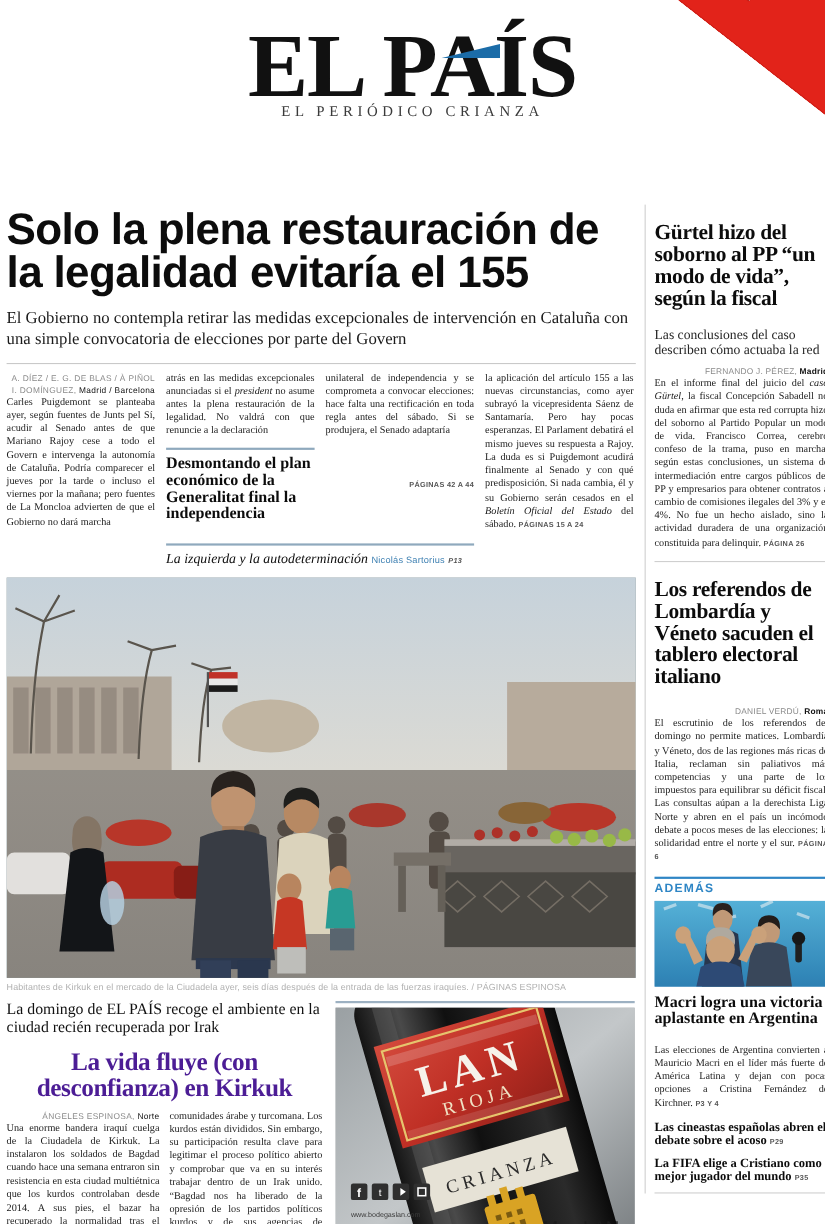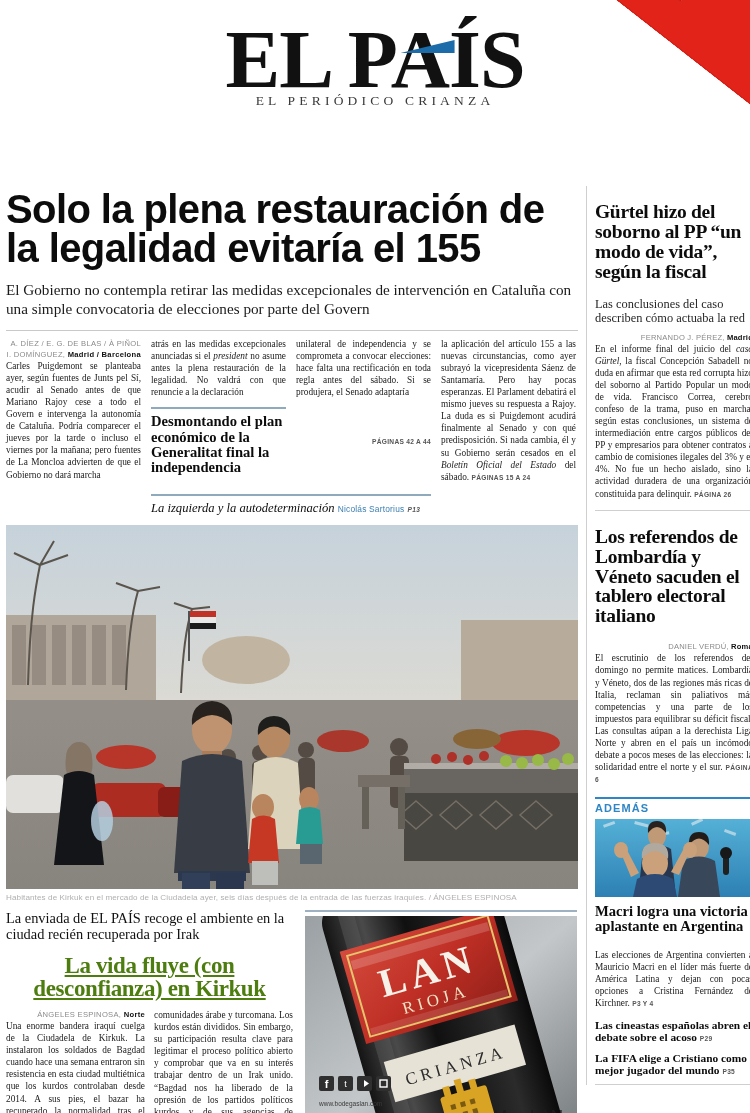--- a/index.html
+++ b/index.html
@@ -65,21 +65,21 @@
     margin-top:13px;color:#1a1a1a;
   }
   .lead-rule{height:1px;background:#c9c9c9;margin:12px 0 7px 0;}
 
   .cols4{display:flex;gap:10px;}
   .col{width:135px;}
   .byline{
     font-family:"Liberation Sans",sans-serif;font-size:7.6px;color:#8a8a8a;
     letter-spacing:.3px;text-align:right;line-height:1.45;
   }
-  .byline b{color:#111;font-weight:bold;text-align:center;}
+  .byline b{color:#111;font-weight:normal;text-align:center;}
   .body{
     font-family:"Liberation Serif",serif;font-size:9.3px;line-height:1.3;
     text-align:justify;color:#1a1a1a;
   }
   .body i{font-style:italic;}
   .pref{
     font-family:"Liberation Sans",sans-serif;font-size:6.6px;font-weight:bold;
     color:#555;letter-spacing:.3px;white-space:nowrap;
   }
 
@@ -105,21 +105,21 @@
   .cap span{font-weight:normal;color:#b0b0b0;}
 
   
   .kirkuk{position:relative;margin-top:8px;display:flex;gap:12px;}
   .kirkuk-left{width:287px;}
   .kirkuk-top{
     font-family:"Liberation Serif",serif;font-size:14.4px;line-height:1.12;color:#111;
   }
   .kirkuk-h{
     font-family:"Liberation Serif",serif;font-weight:bold;font-size:23px;
-    line-height:1.0;text-align:center;margin-top:12px;color:#4d7c0f;letter-spacing:-.4px;text-decoration:underline;
+    line-height:1.0;text-align:center;margin-top:12px;color:#4c1d95;letter-spacing:-.4px;
   }
   .kirkuk-cols{display:flex;gap:9px;margin-top:9px;}
   .kcol{width:139px;}
 
   
   .ad{position:relative;width:272px;height:228px;overflow:hidden;
       background:linear-gradient(135deg,#8e9397 0%,#b9bdbf 45%,#6e7477 100%);}
   .ad-rule{height:2px;background:#9db1c2;margin-bottom:4px;}
 
   
@@ -359,26 +359,26 @@
             <path d="M293 285 q11 -6 21 0 l3 34 -27 0z" fill="#2aa39a"></path>
             <rect x="294" y="319" width="22" height="20" fill="#5d6a74"></rect>
           </g>
 
           <rect x="0" y="0" width="572" height="364" fill="#000" opacity=".04"></rect>
         </svg>
       </div>
 
       <div class="cap">
         <span>Habitantes de Kirkuk en el mercado de la Ciudadela ayer, seis días después de la entrada de las fuerzas iraquíes.</span>
-        <span>/ ÁNGELES ESPINOSA</span>
+        <span>/ PÁGINAS ESPINOSA</span>
       </div>
 
       <div class="kirkuk">
         <div class="kirkuk-left">
-          <div class="kirkuk-top">La enviada de EL PAÍS recoge el ambiente en la ciudad recién recuperada por Irak</div>
+          <div class="kirkuk-top">La domingo de EL PAÍS recoge el ambiente en la ciudad recién recuperada por Irak</div>
           <div class="kirkuk-h">La vida fluye (con desconfianza) en Kirkuk</div>
           <div class="kirkuk-cols">
             <div class="kcol">
               <div class="byline">
                 <span>ÁNGELES ESPINOSA,</span>
                 <b>Norte</b>
               </div>
               <div class="body">Una enorme bandera iraquí cuelga de la Ciudadela de Kirkuk. La instalaron los soldados de Bagdad cuando hace una semana entraron sin resistencia en esta ciudad multiétnica que los kurdos controlaban desde 2014. A sus pies, el bazar ha recuperado la normalidad tras el parón de los primeros días. “Se ha restaurado la ley”, coinciden políticos de las</div>
             </div>
             <div class="kcol">

